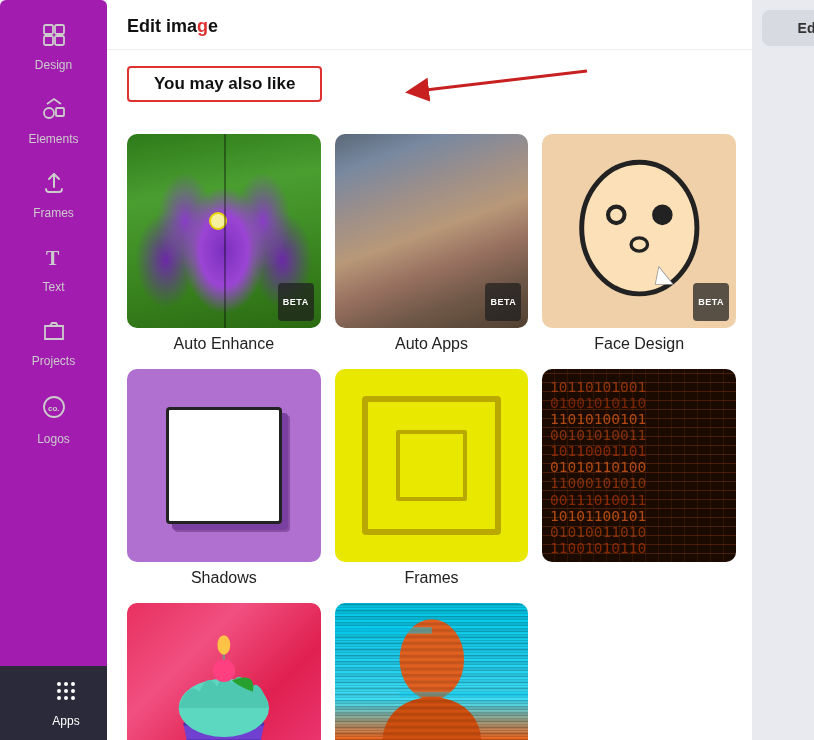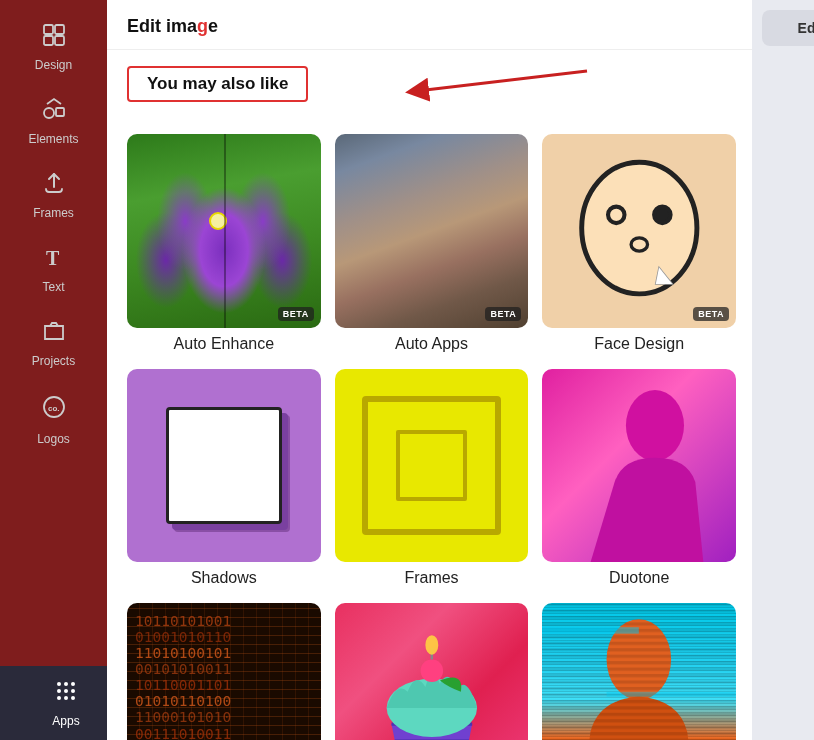--- a/index.html
+++ b/index.html
@@ -2,26 +2,27 @@
 <html><head>
   <meta charset="utf-8">
   <style>
     * { margin: 0; padding: 0; box-sizing: border-box; }
     body { width: 814px; height: 740px; display: flex; font-family: 'Segoe UI', Arial, sans-serif; background: #f0f0f0; overflow: hidden; }
 
     
     .sidebar {
       width: 107px;
       height: 740px;
-      background: #7f1d1d;
+      background: #a21caf;
       display: flex;
       flex-direction: column;
       align-items: flex-end;
       padding-top: 10px;
       flex-shrink: 0;
+      border-radius: 6px;
     }
     .sidebar-item {
       display: flex;
       flex-direction: column;
       align-items: center;
       justify-content: center;
       width: 100%;
       padding: 12px 0;
       cursor: pointer;
       color: #ccc;
@@ -73,21 +74,21 @@
 
     
     .panel-body::-webkit-scrollbar { width: 10px; }
     .panel-body::-webkit-scrollbar-track { background: #f0f0f0; }
     .panel-body::-webkit-scrollbar-thumb { background: #bbb; border-radius: 5px; }
 
     
     .section-title-box {
       border: 2.5px solid #e03131;
       border-radius: 4px;
-      padding: 6px 18px;
+      padding: 6px 25px;
       display: inline-block;
       font-size: 17px;
       font-weight: 700;
       color: #111;
       margin-bottom: 14px;
       position: relative;
     }
 
     
     .items-grid {
@@ -114,21 +115,21 @@
     }
 
     .beta-badge {
       position: absolute;
       bottom: 7px;
       right: 7px;
       background: rgba(30,30,30,0.72);
       color: #fff;
       font-size: 9px;
       font-weight: 700;
-      padding: 2px 5px;
+      padding: 14px 5px;
       border-radius: 4px;
       letter-spacing: 0.5px;
     }
 
     .item-label {
       font-size: 16px;
       color: #222;
       font-weight: 500;
       text-align: center;
     }
@@ -408,29 +409,20 @@
 
         <div class="item-card">
           <div class="item-thumb thumb-frames">
             <div class="frame-box-outer">
               <div class="frame-box-inner"></div>
             </div>
           </div>
           <span class="item-label">Frames</span>
         </div>
 
-        <div class="item-card">
-          <div class="item-thumb thumb-duotone">
-            <svg width="100%" height="100%" viewBox="0 0 120 120" style="position:absolute;top:0;left:0;">
-              <ellipse cx="70" cy="35" rx="18" ry="22" fill="#d010a0"></ellipse>
-              <path d="M45 70 Q50 55 70 55 Q90 55 95 70 L100 120 L30 120 Z" fill="#c010a0"></path>
-            </svg>
-          </div>
-          <span class="item-label">Duotone</span>
-        </div>
 
         <div class="item-card">
           <div class="item-thumb thumb-letter-mosaic">
             <div class="mosaic-text">
               <svg width="100%" height="100%" viewBox="0 0 120 120">
                 <text x="5" y="14" font-size="9" fill="#b04010" font-family="monospace" opacity="0.8">10110101001</text>
                 <text x="5" y="24" font-size="9" fill="#a03008" font-family="monospace" opacity="0.7">01001010110</text>
                 <text x="5" y="34" font-size="9" fill="#c05018" font-family="monospace" opacity="0.9">11010100101</text>
                 <text x="5" y="44" font-size="9" fill="#b04010" font-family="monospace" opacity="0.7">00101010011</text>
                 <text x="5" y="54" font-size="9" fill="#a03008" font-family="monospace" opacity="0.8">10110001101</text>

